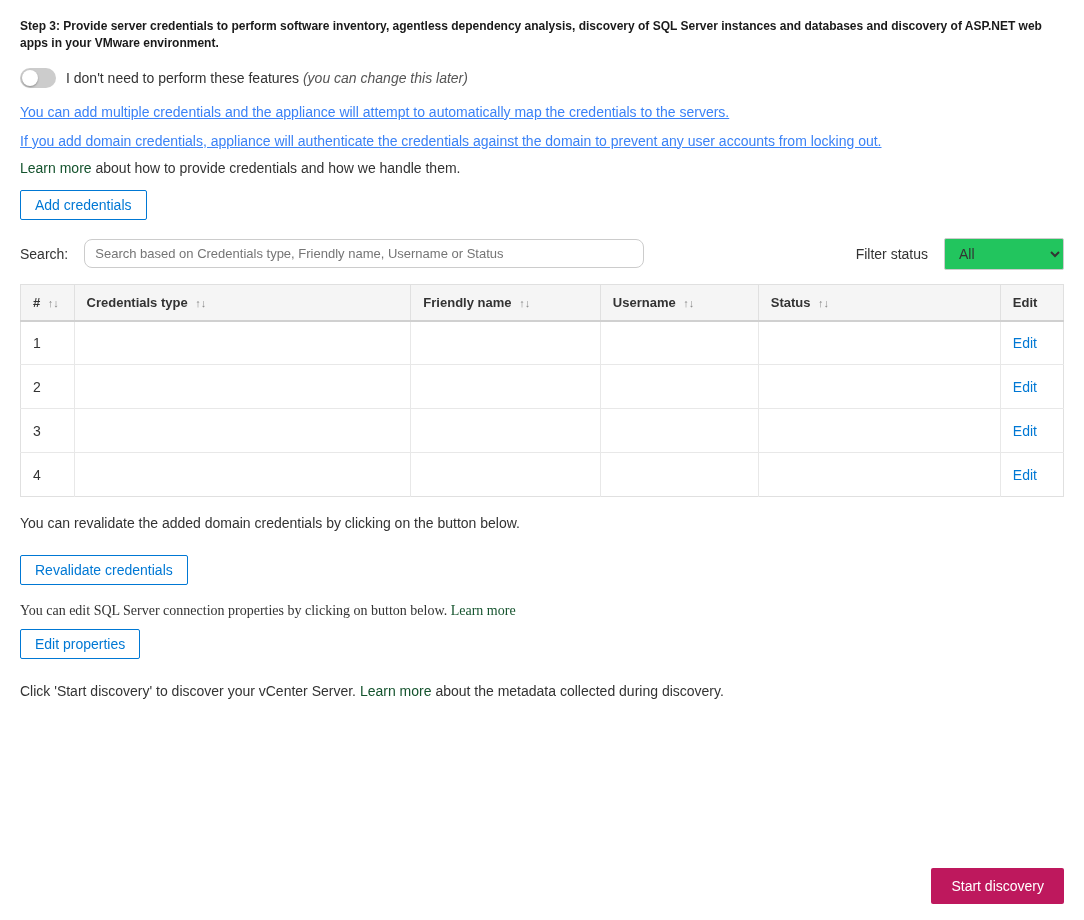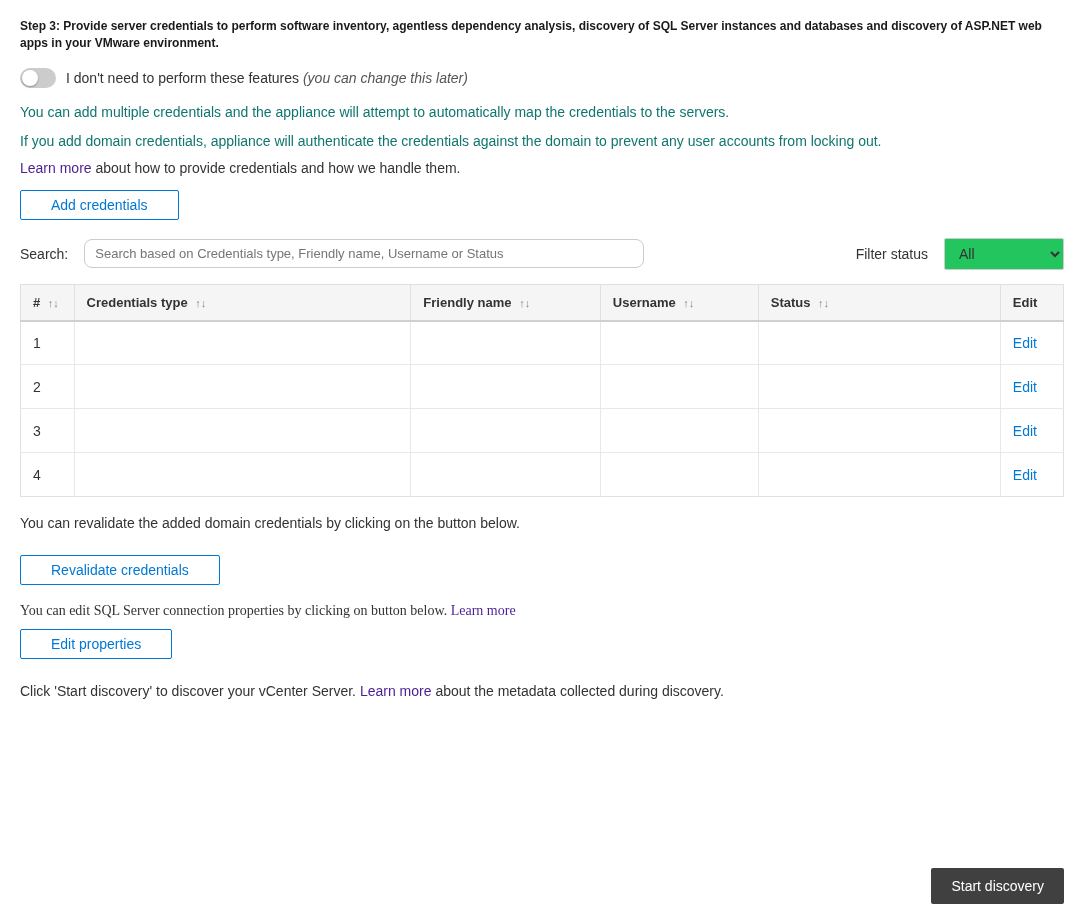--- a/index.html
+++ b/index.html
@@ -52,43 +52,44 @@
       color: #333;
     }
     .toggle-label em {
       font-style: italic;
       color: #555;
     }
     .info-text {
       font-size: 14px;
       line-height: 1.5;
       margin-bottom: 8px;
-      color: #0f766e;
+      color: #3b82f6;
+      text-decoration: underline;
     }
     .link {
-      color: #4c1d95;
+      color: #14532d;
       text-decoration: none;
       cursor: pointer;
     }
     .learn-more-row {
       margin-bottom: 14px;
       font-size: 14px;
       color: #333;
     }
     .btn-outline {
       border: 1px solid #0078d4;
       background: #fff;
       color: #0078d4;
-      padding: 6px 30px;
+      padding: 6px 14px;
       font-size: 14px;
       border-radius: 2px;
       cursor: pointer;
     }
     .btn-primary {
-      background: #404040;
+      background: #be185d;
       color: #fff;
       border: none;
       padding: 10px 20px;
       font-size: 14px;
       border-radius: 2px;
       cursor: pointer;
     }
     .add-credentials-row {
       margin-bottom: 18px;
     }

